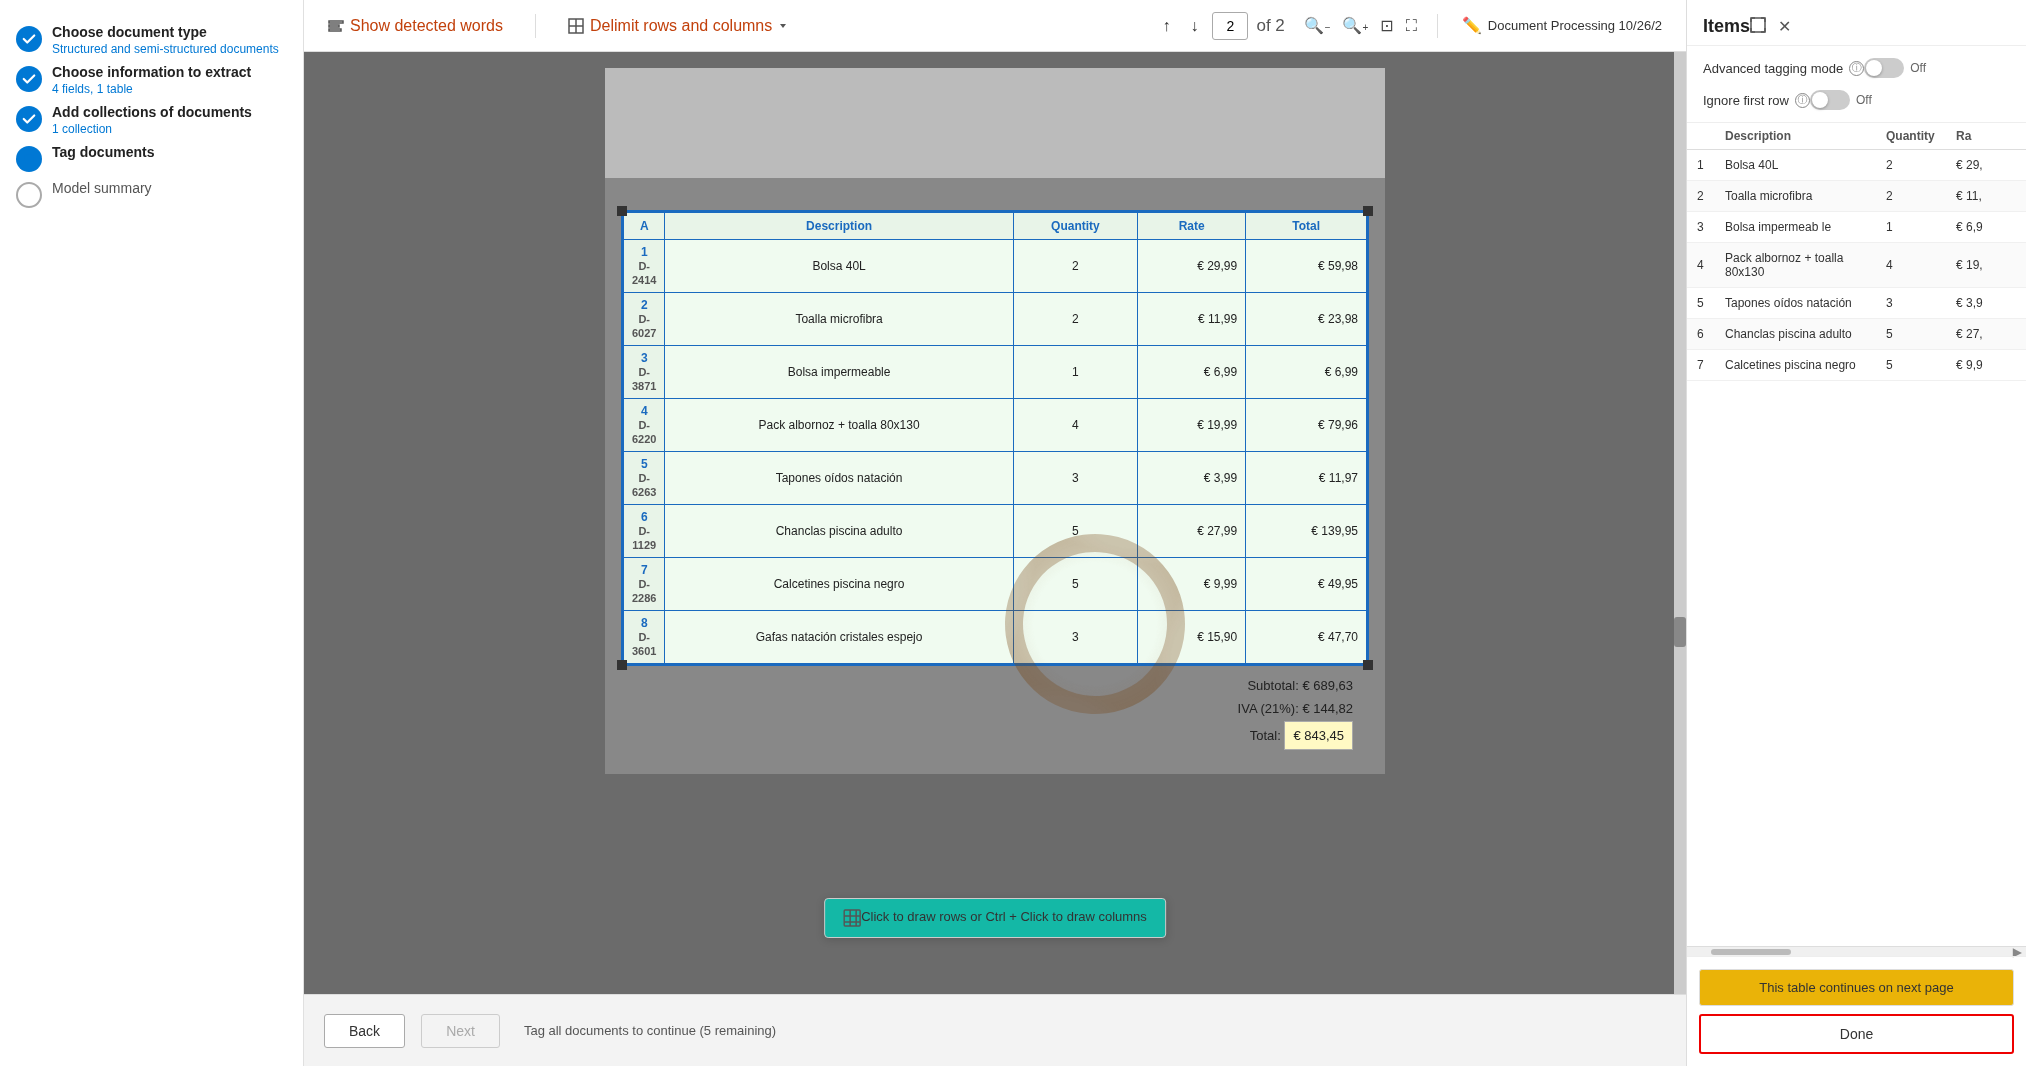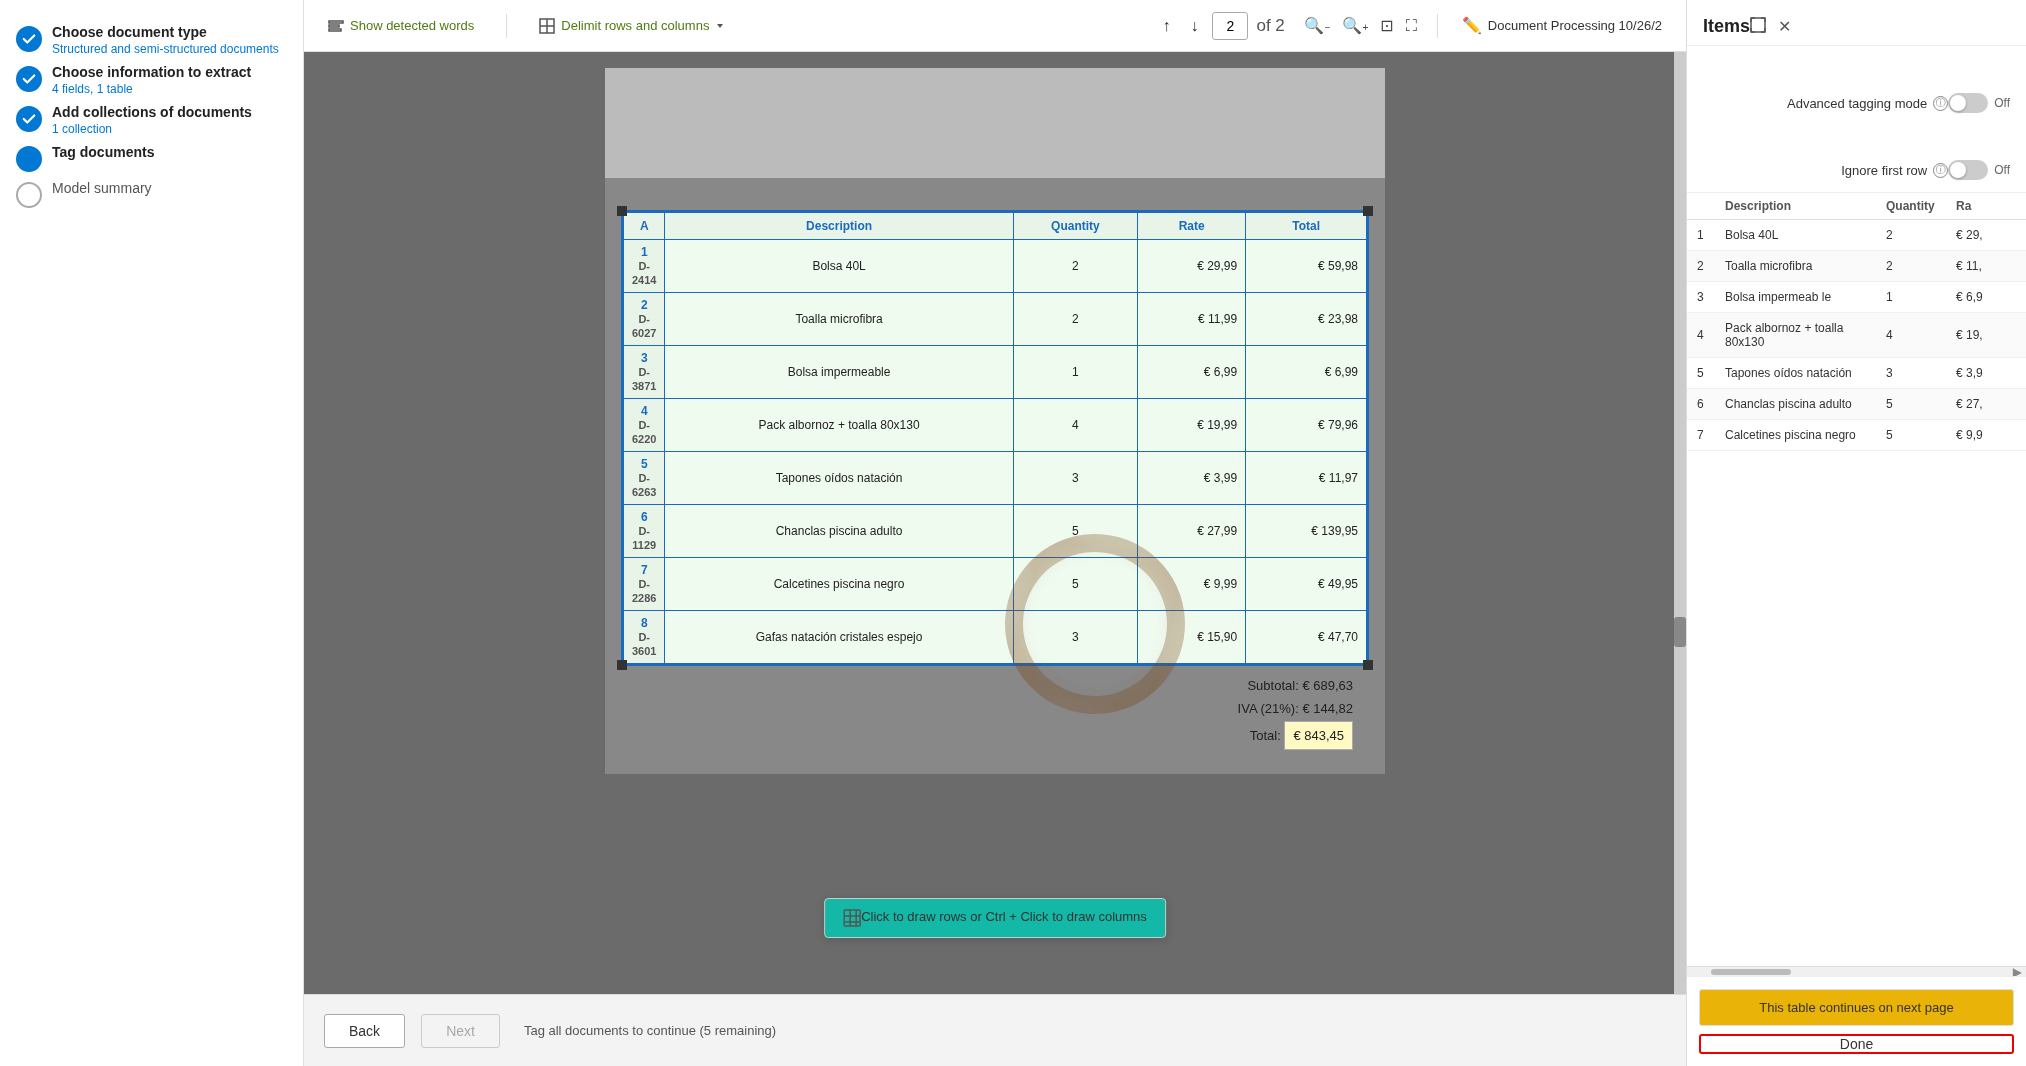--- a/index.html
+++ b/index.html
@@ -16,21 +16,21 @@
     .step-icon .dot { width: 10px; height: 10px; border-radius: 50%; background: #0078d4; }
     .step-content .step-title { font-size: 14px; font-weight: 600; color: #222; }
     .step-content .step-sub { font-size: 12px; color: #0078d4; margin-top: 2px; }
     .step-content .step-inactive-title { font-size: 14px; color: #555; }
 
     
     .main { flex: 1; display: flex; flex-direction: column; overflow: hidden; }
 
     
     .toolbar { background: #fff; border-bottom: 1px solid #ddd; display: flex; align-items: center; padding: 0 16px; height: 52px; gap: 24px; }
-    .toolbar-btn { display: flex; align-items: center; gap: 6px; background: none; border: none; cursor: pointer; font-size: 13px; color: #4d7c0f; padding: 4px 8px; }
+    .toolbar-btn { display: flex; align-items: center; gap: 6px; background: none; border: none; cursor: pointer; font-size: 16px; color: #c2410c; padding: 4px 8px; }
     .toolbar-separator { width: 1px; height: 24px; background: #ddd; }
     .page-nav { display: flex; align-items: center; gap: 8px; }
     .page-nav button { background: none; border: none; cursor: pointer; padding: 4px 6px; font-size: 14px; color: #333; }
     .page-input { width: 36px; height: 28px; border: 1px solid #aaa; border-radius: 3px; text-align: center; font-size: 14px; }
     .zoom-controls { display: flex; align-items: center; gap: 4px; }
     .zoom-btn { background: none; border: none; cursor: pointer; padding: 4px; font-size: 16px; color: #444; }
     .doc-processing-btn { display: flex; align-items: center; gap: 6px; background: none; border: none; cursor: pointer; font-size: 13px; color: #333; padding: 4px 8px; }
 
     
     .doc-area { flex: 1; background: #6b6b6b; overflow: hidden; position: relative; display: flex; align-items: flex-start; justify-content: center; padding: 16px; }
@@ -71,41 +71,41 @@
     .bottom-status { font-size: 13px; color: #555; margin-left: 8px; }
 
     
     .right-panel { width: 340px; background: #fff; border-left: 1px solid #ddd; display: flex; flex-direction: column; flex-shrink: 0; }
     .panel-header { display: flex; align-items: center; justify-content: flex-start; padding: 16px 16px 8px; border-bottom: 1px solid #eee; }
     .panel-title { font-size: 18px; font-weight: 600; }
     .panel-header-icons { display: flex; gap: 12px; }
     .panel-icon-btn { background: none; border: none; cursor: pointer; font-size: 16px; color: #555; }
 
     .panel-settings { padding: 12px 16px; border-bottom: 1px solid #eee; display: flex; flex-direction: column; gap: 12px; }
-    .setting-row { display: flex; align-items: center; justify-content: flex-end; margin-top: 35px; }
+    .setting-row { display: flex; align-items: center; justify-content: flex-start; }
     .setting-label { font-size: 13px; color: #333; display: flex; align-items: center; gap: 6px; }
     .setting-info { width: 15px; height: 15px; border-radius: 50%; border: 1px solid #888; display: inline-flex; align-items: center; justify-content: center; font-size: 10px; color: #888; cursor: pointer; }
     
     .toggle { width: 40px; height: 20px; background: #ccc; border-radius: 10px; position: relative; cursor: pointer; display: flex; align-items: center; }
     .toggle-knob { width: 16px; height: 16px; background: #fff; border-radius: 50%; position: absolute; left: 2px; box-shadow: 0 1px 3px rgba(0,0,0,0.3); transition: left 0.2s; }
 
     
     .panel-table-header { display: grid; grid-template-columns: 28px 1fr 70px 60px; border-bottom: 1px solid #ddd; padding: 6px 10px; font-size: 12px; font-weight: 600; color: #555; }
     .panel-table-body { overflow-y: auto; flex: 1; }
     .panel-table-row { display: grid; grid-template-columns: 28px 1fr 70px 60px; padding: 8px 10px; border-bottom: 1px solid #f0f0f0; font-size: 12px; color: #333; align-items: center; }
     .panel-table-row:nth-child(even) { background: #fafafa; }
 
     
     .panel-hscroll { height: 10px; background: #f0f0f0; border-top: 1px solid #ddd; display: flex; align-items: center; padding: 0 4px; }
     .panel-hscroll-thumb { width: 80px; height: 6px; background: #bbb; border-radius: 3px; }
 
     
     .panel-footer { padding: 12px; display: flex; flex-direction: column; gap: 8px; border-top: 1px solid #eee; }
     .btn-continues { background: #eab308; border: 1px solid #ddd; border-radius: 3px; padding: 10px; font-size: 13px; cursor: pointer; text-align: center; color: #333; }
-    .btn-done { background: #fff; border: 2px solid #e00; border-radius: 3px; font-size: 14px; cursor: pointer; color: #333; font-weight: 500; }
+    .btn-done { background: #fff; border: 2px solid #e00; border-radius: 3px; padding: 10px; font-size: 14px; cursor: pointer; color: #333; font-weight: 500; }
   </style>
 </head>
 <body>
 
 <div class="sidebar">
 
   <div class="step">
     <div class="step-icon done">
       <svg viewBox="0 0 16 16">
           <polyline points="2,8 6,12 14,4" stroke="#fff" stroke-width="2.5" fill="none" stroke-linecap="round" stroke-linejoin="round"></polyline>

